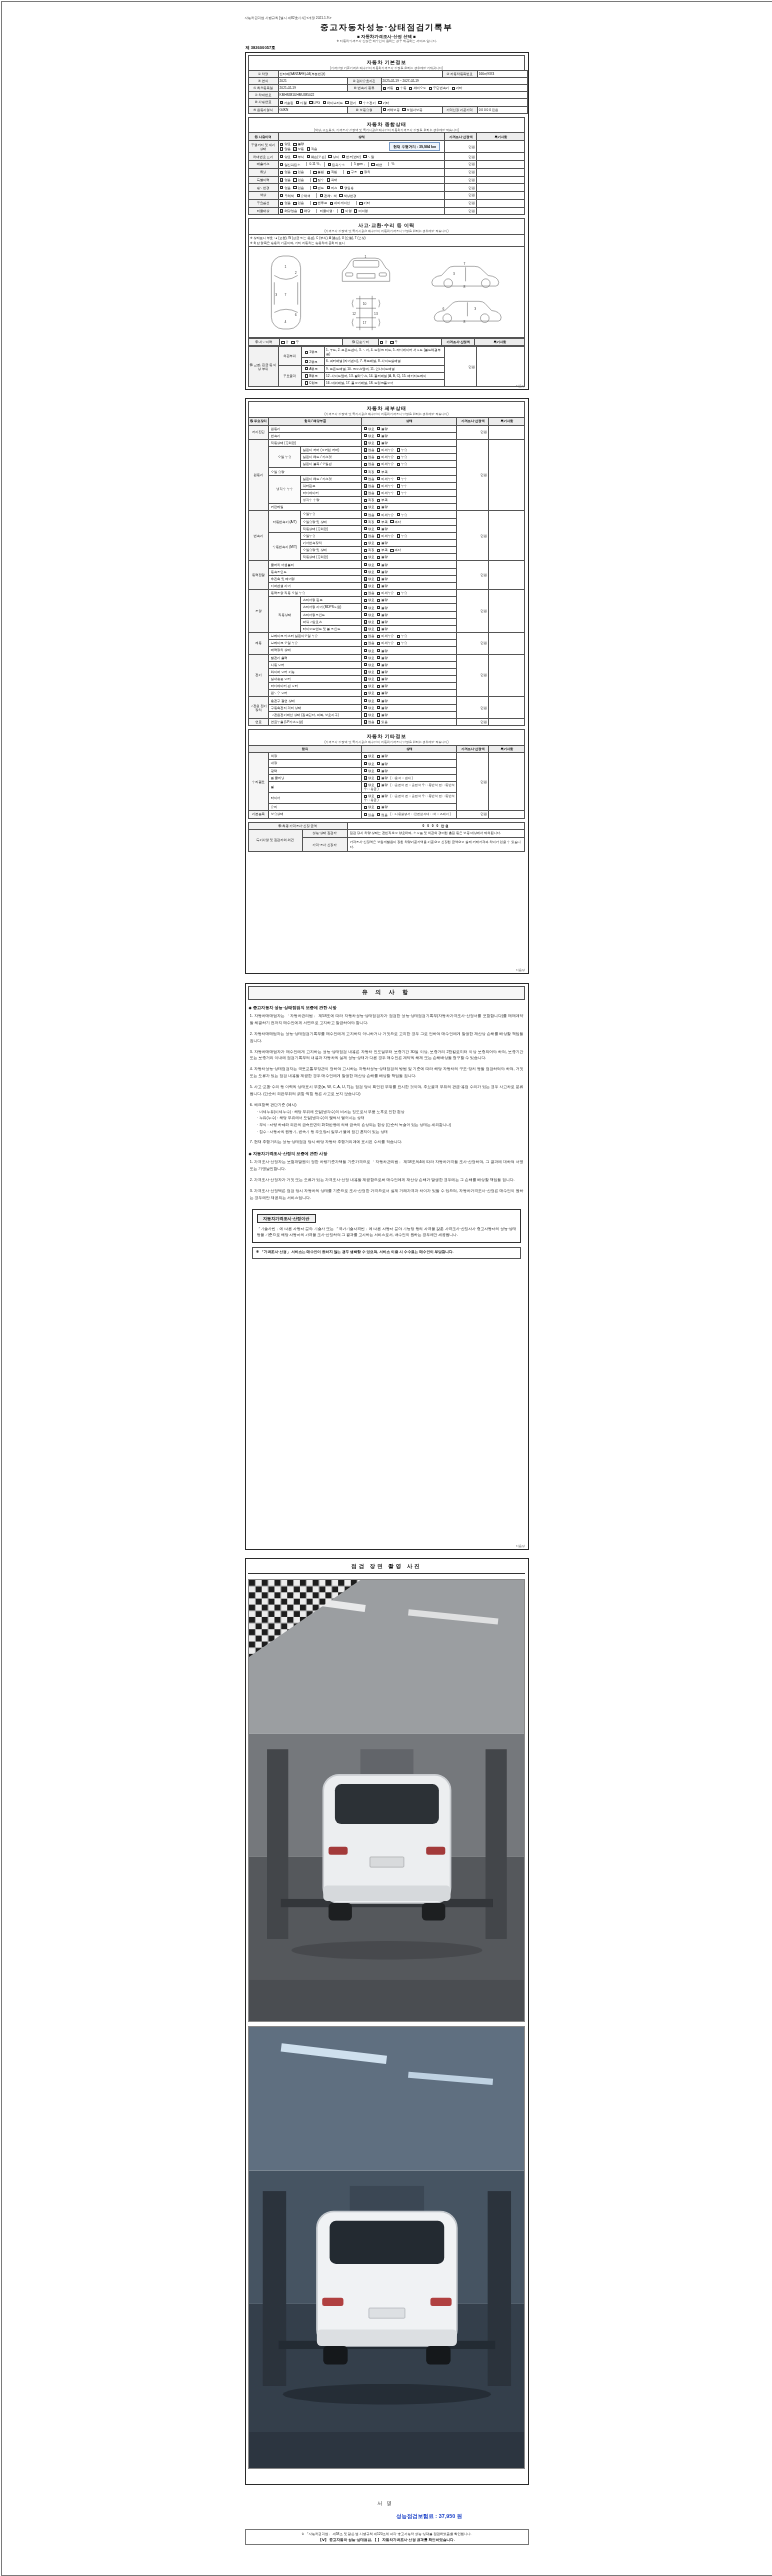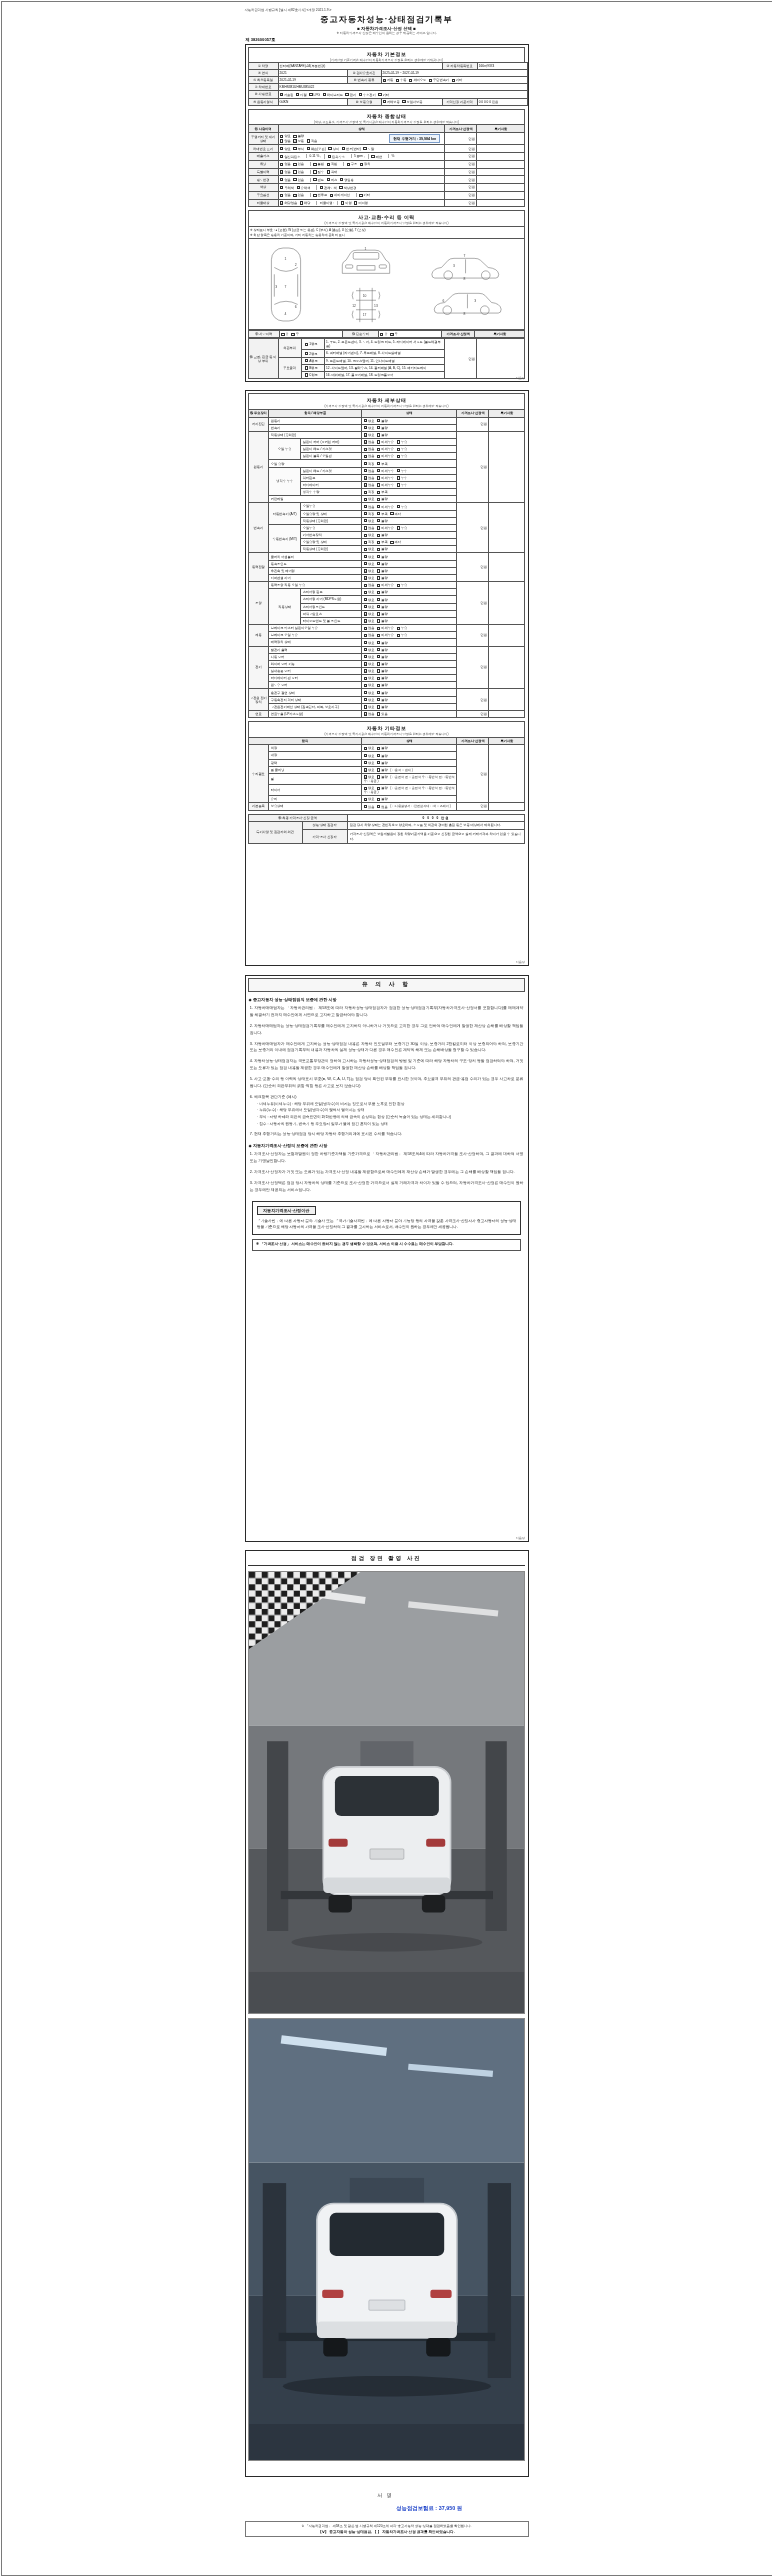--- a/index.html
+++ b/index.html
@@ -1,19 +1,19 @@
 <!DOCTYPE html>
 <html style="font-size:8.2px"><head>
 <meta charset="utf-8">
 <style>
   *{box-sizing:border-box;margin:0;padding:0;}
   html,body{width:773px;height:2576px;}
   body{background:#fff;font-family:"Liberation Sans","DejaVu Sans",sans-serif;color:#111;position:relative;overflow:hidden;}
   .frame{position:absolute;left:0.5px;top:0.5px;right:0.5px;bottom:0.5px;border:0.5px solid #7a7a7a;}
-  .doc{width:284px;margin:4px auto;padding-top:4px;position:relative;}
+  .doc{width:284px;margin:12px auto;padding-top:4px;position:relative;}
   .form-ref{font-size:3.3px;color:#333;}
   .hdr-title{text-align:center;font-size:8.2px;font-weight:bold;letter-spacing:1px;margin-top:1.5px;}
   .hdr-sub{text-align:center;font-size:4.4px;font-weight:bold;margin-top:1px;}
   .hdr-note{text-align:center;font-size:3.1px;color:#444;margin-top:0.5px;}
   .doc-no{font-size:4.1px;font-weight:bold;margin:2.1px 0 1.5px 1px;}
   .page-box{border:0.8px solid #2a2a2a;margin-bottom:8.2px;padding:2.1px;position:relative;background:#fff;}
   #page1{min-height:305px;} #page2{min-height:576px;} #page3{min-height:567px;} #page4{min-height:927px;}
   .next-page{position:absolute;bottom:1px;right:2.6px;font-size:3.1px;color:#666;}
   .sec-head{border:0.3px solid #555;border-bottom:none;text-align:center;padding:1px 0 0.5px;background:#fff;margin-top:3.1px;}
   .sec-head:first-child{margin-top:0;}

